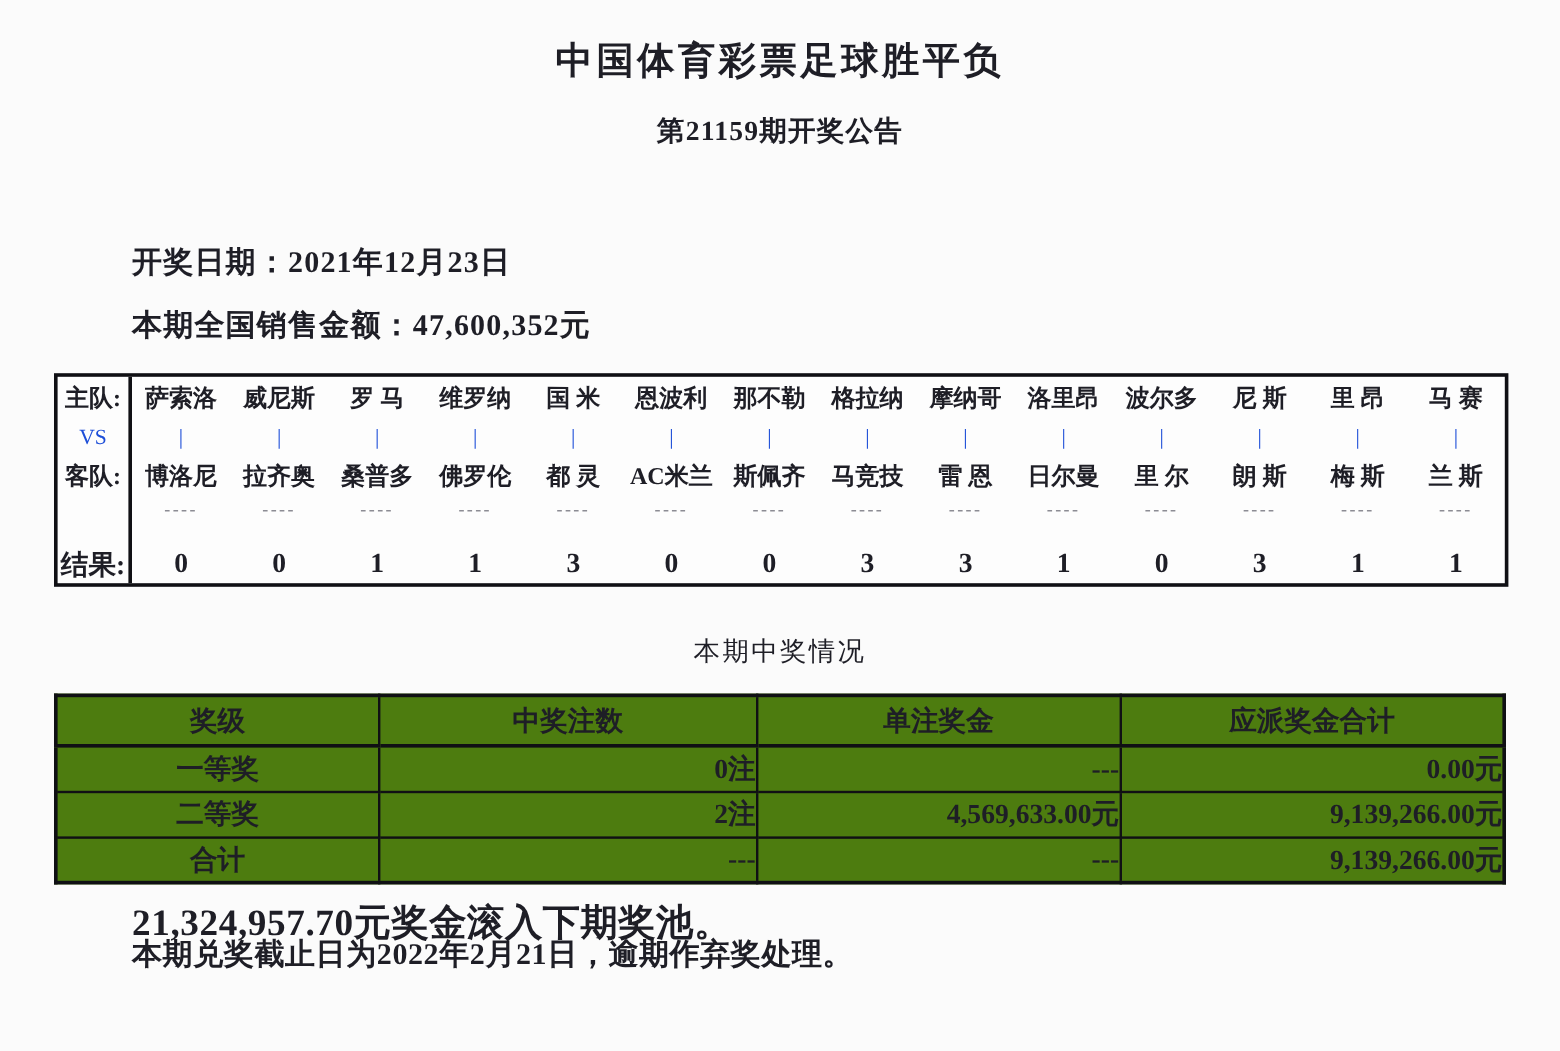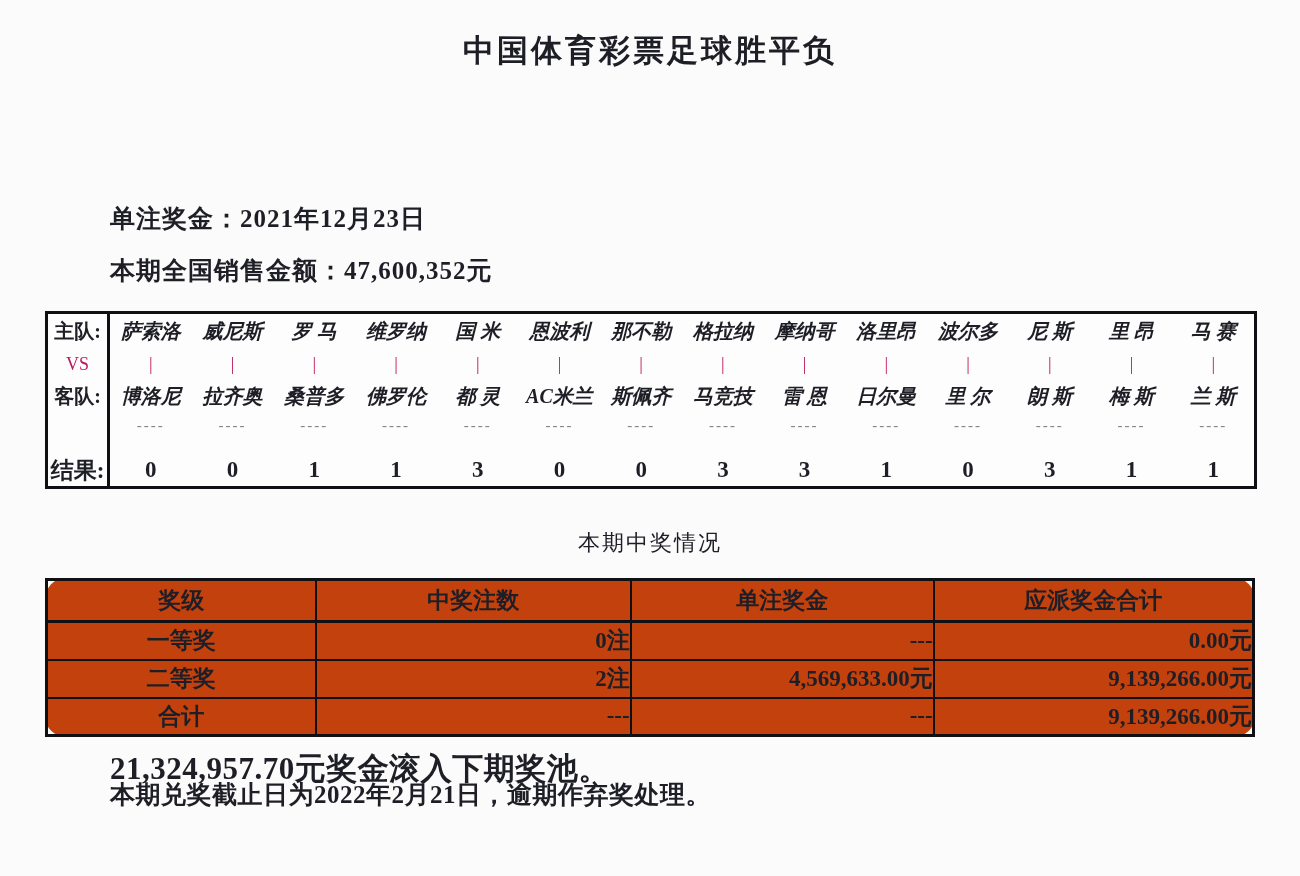--- a/index.html
+++ b/index.html
@@ -36,39 +36,38 @@
   }
   .mlabels {
     width: 62px; flex: 0 0 62px;
     border-right: 3px solid #101014;
     display: flex; flex-direction: column;
     font-size: 19px;
   }
   .mcols { flex: 1; display: flex; }
   .mcol { flex: 1; display: flex; flex-direction: column; text-align: center; }
   .r-home  { height: 40px; display: flex; align-items: center; justify-content: center; font-size: 20px; }
-  .r-sep   { height: 33px; display: flex; align-items: center; justify-content: center; font-size: 18px; color: #be185d; font-weight: 400; }
+  .r-sep   { height: 33px; display: flex; align-items: center; justify-content: center; font-size: 18px; color: #1d4ed8; font-weight: 400; }
   .r-away  { height: 40px; display: flex; align-items: center; justify-content: center; font-size: 20px; }
   .r-dash  { height: 24px; display: flex; align-items: center; justify-content: center; font-size: 15px; color: #82828a; letter-spacing: 2px; font-weight: 400; }
   .r-res   { height: 35px; display: flex; align-items: center; justify-content: center; font-size: 23px; margin-top: 19px; }
   .mlabels .r-home, .mlabels .r-away, .mlabels .r-res { justify-content: center; }
-  .team-name { white-space: nowrap; font-style: italic; }
+  .team-name { white-space: nowrap; }
 
   
   .winning-title {
     position: absolute; top: 528px; left: 0; width: 100%;
     text-align: center; font-size: 22px; font-weight: 400; letter-spacing: 2px;
   }
   table.prize-table {
     position: absolute; left: 45px; top: 578px;
     width: 1210px;
     border-collapse: collapse;
-    background: #c2410c;
+    background: #4d7c0f;
     font-size: 23px;
-    border-radius: 21px;
   }
   table.prize-table td, table.prize-table th {
     border: 2px solid #101014;
     height: 38px;
     font-weight: 600;
     padding: 0;
   }
   table.prize-table th { height: 42px; font-weight: 700; text-align: center; }
   table.prize-table { border: 3px solid #101014; }
   table.prize-table tr.head th { border-bottom: 3px solid #101014; }
@@ -77,22 +76,23 @@
 
   .line-rollover { position: absolute; top: 748px; left: 110px; font-size: 31px; letter-spacing: 0.5px; }
   .line-deadline { position: absolute; top: 778px; left: 110px; font-size: 25px; letter-spacing: 0.5px; }
 </style>
 </head>
 <body>
 
 <div class="page">
 
   <div class="page-title">中国体育彩票足球胜平负</div>
-
-  <div class="line-draw-date">单注奖金：2021年12月23日</div>
+  <div class="page-subtitle">第21159期开奖公告</div>
+
+  <div class="line-draw-date">开奖日期：2021年12月23日</div>
   <div class="line-sales">本期全国销售金额：47,600,352元</div>
 
   <div class="match-table">
     <div class="mlabels">
       <div class="r-home">主队:</div>
       <div class="r-sep">VS</div>
       <div class="r-away">客队:</div>
       <div class="r-dash"></div>
       <div class="r-res">结果:</div>
     </div>

